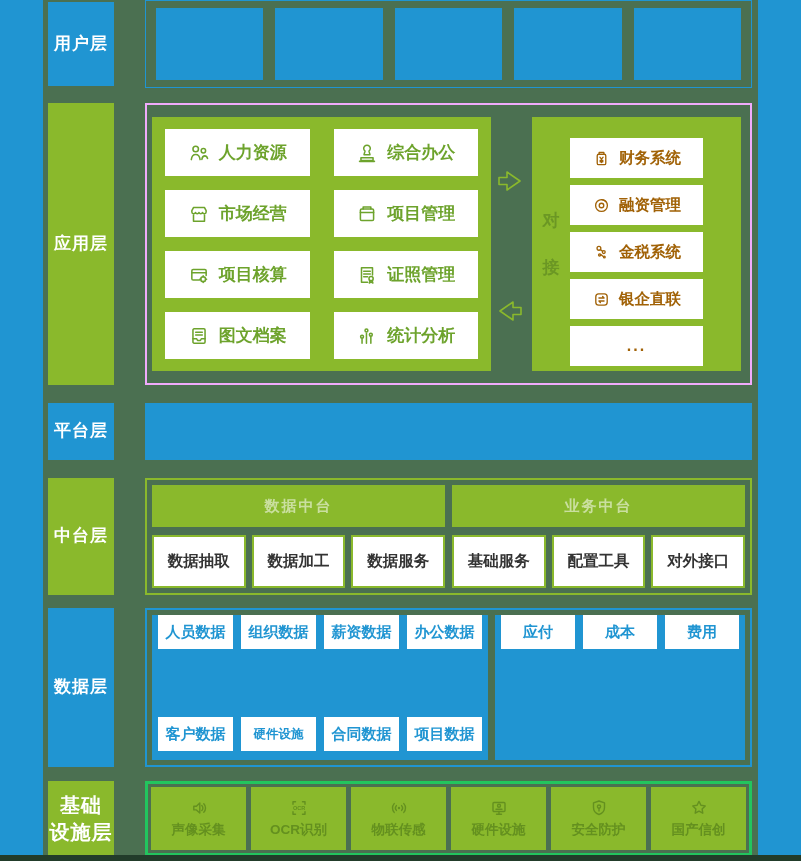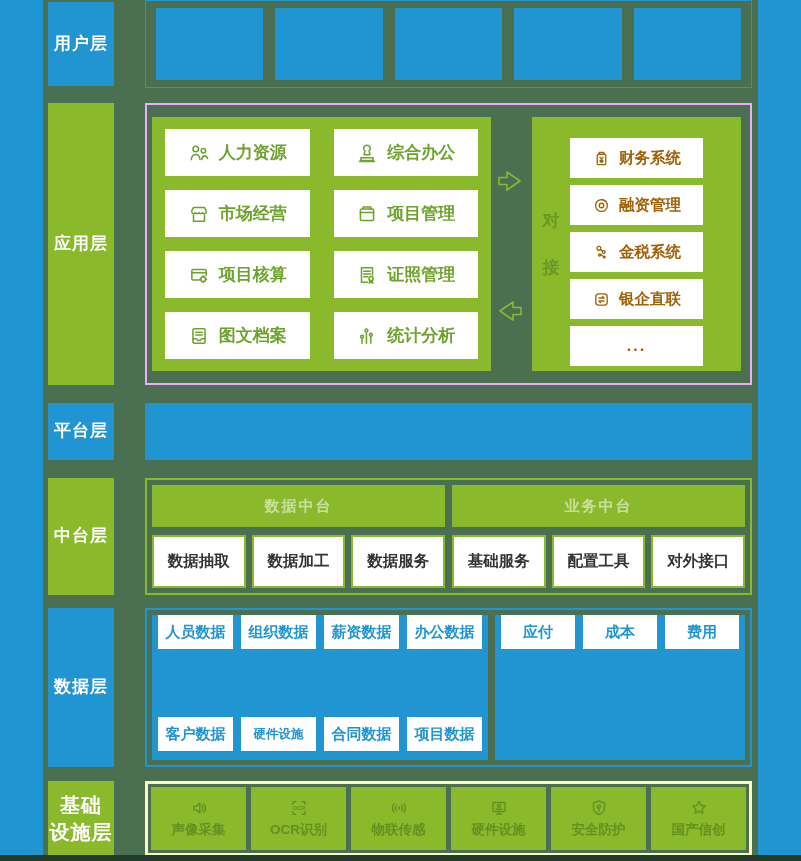--- a/index.html
+++ b/index.html
@@ -62,21 +62,21 @@
               gap:17px;padding:0 6px 9px;box-sizing:border-box;}
   .data-panel-left{width:336px;}
   .data-panel-right{flex:1;}
   .data-row{display:flex;gap:8px;height:34px;}
   .data-box{flex:1;background:#fff;display:flex;align-items:center;justify-content:center;
             color:#2095d2;font-size:15px;white-space:nowrap;}
   .data-panel-left .data-row:nth-child(2) .data-box:nth-child(2){font-size:12.5px;}
 
   
   .infra-container{position:absolute;left:145px;top:781px;width:607px;height:75px;box-sizing:border-box;
-                   border:3px solid #fef9c3;padding:3px;display:flex;gap:5px;}
+                   border:3px solid #22c55e;padding:3px;display:flex;gap:5px;}
   .infra-box{flex:1;background:#8ab92c;display:flex;flex-direction:column;align-items:center;
              justify-content:center;gap:3px;color:#64901f;font-size:13.5px;white-space:nowrap;}
   .infra-box svg{width:20px;height:20px;}
 
   .icon svg{display:block;stroke:currentColor;fill:none;stroke-width:1.4;stroke-linecap:round;stroke-linejoin:round;}
   .arrow svg{display:block;}
 </style>
 </head>
 <body>
 

